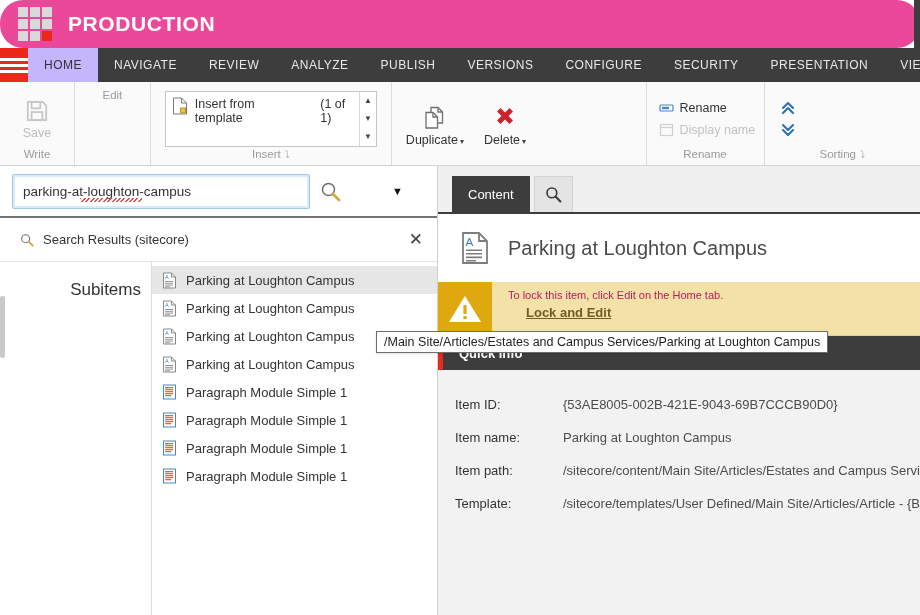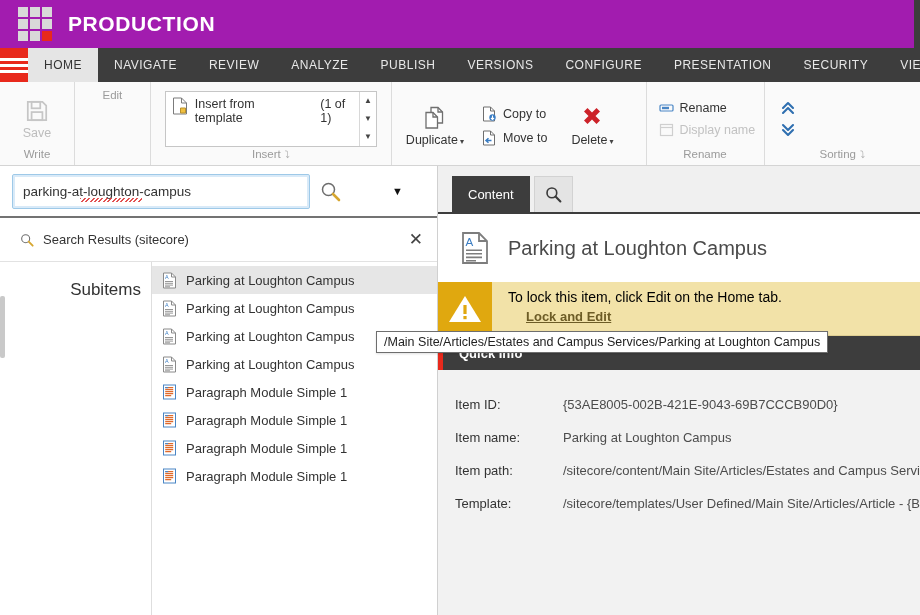--- a/index.html
+++ b/index.html
@@ -10,25 +10,26 @@
     font-size: 13px;
     color: #333;
     background: #ffffff;
     overflow: hidden;
     position: relative;
   }
 
   
   .brandbar {
     height: 48px;
-    background: #a21caf;
+    background: #ec4899;
     display: flex;
     align-items: center;
     padding-left: 18px;
     position: relative;
+    border-radius: 23px;
   }
   .logo-grid {
     width: 34px; height: 34px;
     display: grid;
     grid-template-columns: repeat(3, 1fr);
     grid-template-rows: repeat(3, 1fr);
     gap: 2px;
     flex: 0 0 auto;
   }
   .logo-cell { background: #d9d9d9; }
@@ -72,21 +73,21 @@
   .rtab {
     display: flex; align-items: center;
     padding: 0 16px;
     color: #e8e8e8;
     font-size: 12px;
     letter-spacing: 0.5px;
     cursor: pointer;
     white-space: nowrap;
   }
   .rtab.active {
-    background: #e5e5e5;
+    background: #c4b5fd;
     color: #333333;
   }
 
   
   .ribbon {
     height: 84px;
     background: #fafafa;
     border-bottom: 1px solid #d4d4d4;
     display: flex;
     align-items: stretch;
@@ -362,21 +363,21 @@
     background: #e0a80f;
     display: flex; align-items: center; justify-content: center;
     flex: 0 0 54px;
   }
   .warning-body {
     padding: 7px 0 6px 16px;
     display: flex;
     flex-direction: column;
     gap: 4px;
   }
-  .warning-text { font-size: 14px; color: #000000; }
+  .warning-text { font-size: 11px; color: #be185d; }
   .warning-link {
     font-size: 13px;
     color: #6d5c26;
     font-weight: bold;
     text-decoration: underline;
     cursor: pointer;
     margin-left: 18px;
     width: fit-content;
   }
 
@@ -474,24 +475,24 @@
   <div class="rtab">
       <span>PUBLISH</span>
     </div>
   <div class="rtab">
       <span>VERSIONS</span>
     </div>
   <div class="rtab">
       <span>CONFIGURE</span>
     </div>
   <div class="rtab">
+      <span>SECURITY</span>
+    </div>
+  <div class="rtab">
       <span>PRESENTATION</span>
-    </div>
-  <div class="rtab">
-      <span>SECURITY</span>
     </div>
   <div class="rtab">
       <span>VIEW</span>
     </div>
 
 </div>
 
 <div class="ribbon">
 
   <div class="rgroup" style="width:76px">
@@ -551,43 +552,20 @@
             <path d="M16 2.5v4.5h4.5" fill="none"></path>
             <path d="M4 7.5h7l4.5 4.5v11h-11.5z"></path>
             <path d="M11 7.5v4.5h4.5" fill="none"></path>
           </svg>
         </span>
         <span class="big-btn-label">
           <span>Duplicate</span><span class="caret">▾</span>
         </span>
       </div>
 
-      <div class="stack">
-        <div class="small-btn">
-          <span class="icon">
-            <svg width="15" height="16" viewBox="0 0 15 16" fill="#fff" stroke="#6f6f6f" stroke-width="1">
-              <path d="M1.5 1h7l4 4v10h-11z"></path>
-              <path d="M8.5 1v4h4" fill="none"></path>
-              <circle cx="10.5" cy="11.5" r="3.2" fill="#3a7cc2" stroke="none"></circle>
-              <path d="M10.5 9.6v3.8M9 12l1.5 1.5L12 12" stroke="#fff" stroke-width="1.1" fill="none"></path>
-            </svg>
-          </span>
-          <span>Copy to</span>
-        </div>
-        <div class="small-btn">
-          <span class="icon">
-            <svg width="15" height="16" viewBox="0 0 15 16" fill="#fff" stroke="#6f6f6f" stroke-width="1">
-              <path d="M1.5 1h7l4 4v10h-11z"></path>
-              <path d="M8.5 1v4h4" fill="none"></path>
-              <path d="M9.5 10.5H4.5M6.5 8.2 4 10.5l2.5 2.3" stroke="#3a7cc2" stroke-width="1.5" fill="none"></path>
-            </svg>
-          </span>
-          <span>Move to</span>
-        </div>
-      </div>
 
       <div class="big-btn">
         <span class="icon">
           <svg width="26" height="26" viewBox="0 0 26 26">
             <path d="M5 6.5 L8.5 3 L13 7.5 L17.5 3 L21 6.5 L16.5 11 L21 15.5 L17.5 19 L13 14.5 L8.5 19 L5 15.5 L9.5 11 Z" fill="#cc2229"></path>
           </svg>
         </span>
         <span class="big-btn-label">
           <span>Delete</span><span class="caret">▾</span>
         </span>

